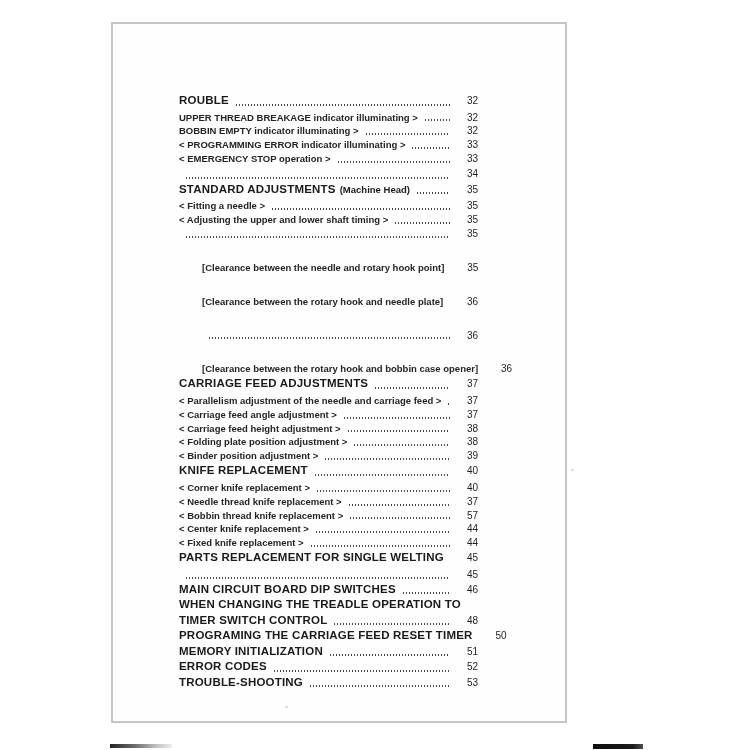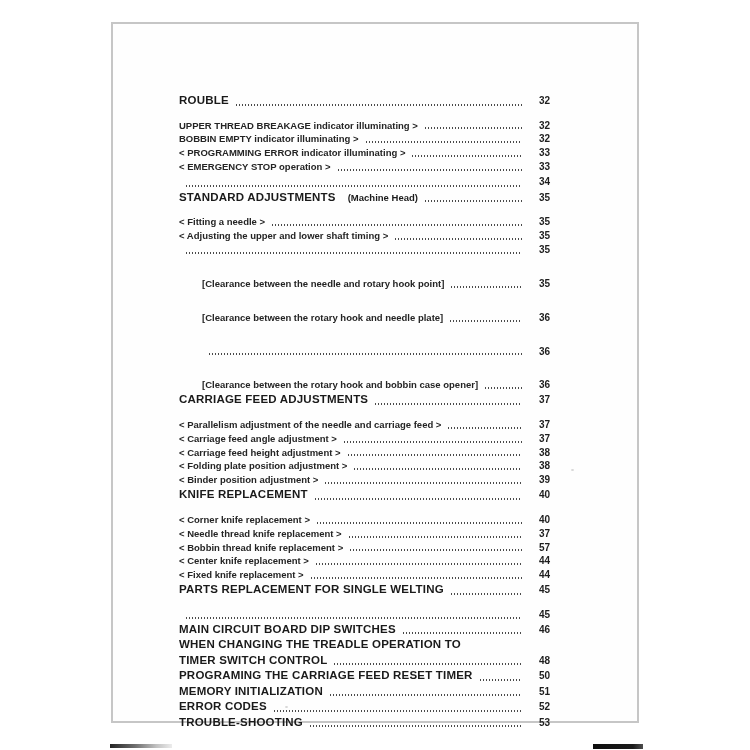--- a/index.html
+++ b/index.html
@@ -12,21 +12,21 @@
     position: relative;
     width: 750px;
     height: 750px;
     background: #ffffff;
     overflow: hidden;
   }
   .page-sheet {
     position: absolute;
     left: 111px;
     top: 22px;
-    width: 528px;
+    width: 456px;
     height: 701px;
     box-sizing: border-box;
     border: 2px solid #c6c6c6;
     background: #fefefe;
   }
   .toc-list {
     position: absolute;
     left: 66px;
     right: 87px;
     top: 69px;
@@ -45,46 +45,46 @@
     color: #242424;
   }
   .row.heading, .row.heading-cont {
     font-size: 11.5px;
     font-weight: bold;
     letter-spacing: 0.2px;
     height: 15.5px;
     line-height: 15.5px;
     color: #1a1a1a;
   }
-  .row.heading + .row.sub { margin-top: 10px; }
+  .row.heading + .row.sub { margin-top: 2px; }
   .row.bracket { padding-left: 23px; margin-top: 20px; }
   .entry-label { flex: 0 0 auto; }
   .entry-suffix {
     font-size: 9.5px;
     font-weight: bold;
     letter-spacing: 0;
-    margin-left: 12px;
+    margin-left: 4px;
   }
   .dots {
     flex: 1 1 auto;
     align-self: flex-end;
     height: 2px;
     margin: 0 4px 3px 6px;
     background-image: radial-gradient(circle, #4a4a4a 0.8px, rgba(0,0,0,0) 0.9px);
     background-size: 3px 2px;
     background-repeat: repeat-x;
     background-position: left bottom;
   }
   .dots.hidden { visibility: hidden; }
   .page-num {
     flex: 0 0 auto;
     width: 24px;
     text-align: right;
     font-size: 10px;
-    font-weight: bold;
+    font-weight: normal;
     letter-spacing: 0;
     color: #1e1e1e;
   }
   
   .artifact-bar-left {
     position: absolute;
     left: 110px;
     top: 744px;
     width: 62px;
     height: 4px;

